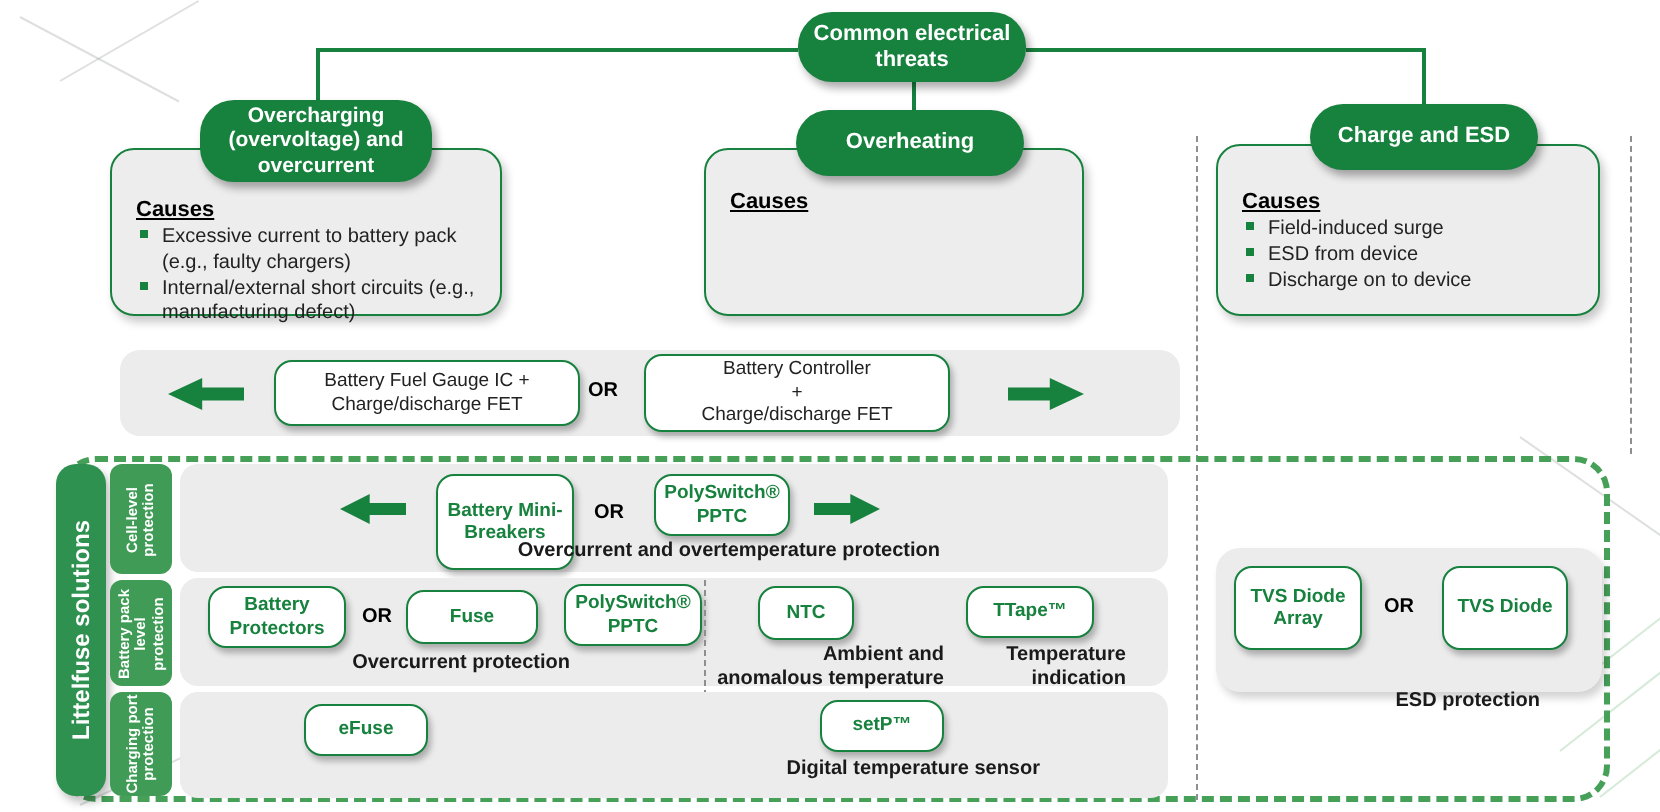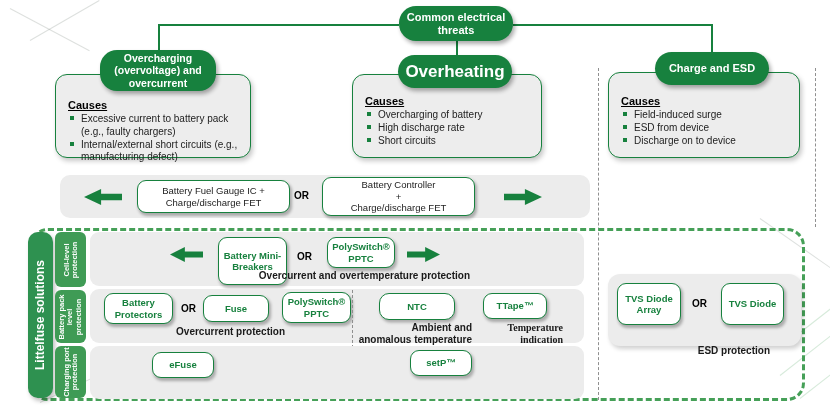--- a/index.html
+++ b/index.html
@@ -80,27 +80,22 @@
         <li>Internal/external short circuits (e.g., manufacturing defect)</li>
       </ul>
   </div>
   <div class="green-box" style="left:100px;top:50px;width:116px;height:41px;font-size:10.5px;">
     <span>Overcharging (overvoltage) and overcurrent</span>
   </div>
 
   <div class="causes-box" style="left:352px;top:74px;width:190px;height:84px;">
     <div style="height:14px;"></div>
     <div class="causes-heading">Causes</div>
-    <ul class="causes-list">
-        <li>Overcharging of battery</li>
-        <li>High discharge rate</li>
-        <li>Short circuits</li>
-      </ul>
   </div>
-  <div class="green-box" style="left:398px;top:55px;width:114px;height:33px;font-size:17px;">
+  <div class="green-box" style="left:398px;top:55px;width:114px;height:33px;font-size:11px;">
     <span>Overheating</span>
   </div>
 
   <div class="causes-box" style="left:608px;top:72px;width:192px;height:86px;">
     <div style="height:16px;"></div>
     <div class="causes-heading">Causes</div>
     <ul class="causes-list">
         <li>Field-induced surge</li>
         <li>ESD from device</li>
         <li>Discharge on to device</li>
@@ -148,31 +143,32 @@
 
   <div class="panel" style="left:90px;top:289px;width:494px;height:54px;"></div>
   <div class="product" style="left:104px;top:293px;width:69px;height:31px;">Battery
 Protectors</div>
   <div class="or" style="left:181px;top:303px;">OR</div>
   <div class="product" style="left:203px;top:295px;width:66px;height:27px;">Fuse</div>
   <div class="product" style="left:282px;top:292px;width:69px;height:31px;">PolySwitch®
 PPTC</div>
   <div class="caption" style="left:95px;top:326px;width:190px;">Overcurrent protection</div>
   <div class="dash-v" style="left:352px;top:290px;height:108px;"></div>
-  <div class="product" style="left:379px;top:293px;width:76px;height:27px;border-radius:10px;">NTC</div>
+  <div class="product" style="left:379px;top:293px;width:48px;height:27px;">NTC</div>
   <div class="caption" style="left:350px;top:322px;width:122px;">Ambient and
 anomalous temperature</div>
   <div class="product" style="left:483px;top:293px;width:64px;height:26px;">TTape™</div>
-  <div class="caption" style="left:467px;top:322px;width:96px;font-family:Liberation Serif, serif;">Temperature
+  <div class="caption" style="left:467px;top:322px;width:96px;">Temperature
 indication</div>
 
   <div class="panel" style="left:90px;top:346px;width:494px;height:53px;"></div>
   <div class="product" style="left:152px;top:352px;width:62px;height:26px;">eFuse</div>
   <div class="caption" style="left:110px;top:381px;width:145px;margin-top:33px;">USB port protection</div>
   <div class="product" style="left:410px;top:350px;width:62px;height:26px;">setP™</div>
+  <div class="caption" style="left:375px;top:379px;width:145px;">Digital temperature sensor</div>
 
   <div class="panel" style="left:608px;top:274px;width:193px;height:72px;border-radius:12px;box-shadow:2px 3px 4px rgba(0,0,0,.18);"></div>
   <div class="product" style="left:617px;top:283px;width:64px;height:42px;">TVS Diode
 Array</div>
   <div class="or" style="left:692px;top:298px;">OR</div>
   <div class="product" style="left:721px;top:283px;width:63px;height:42px;">TVS Diode</div>
   <div class="caption" style="left:640px;top:345px;width:130px;">ESD protection</div>
 
 </div>
 

